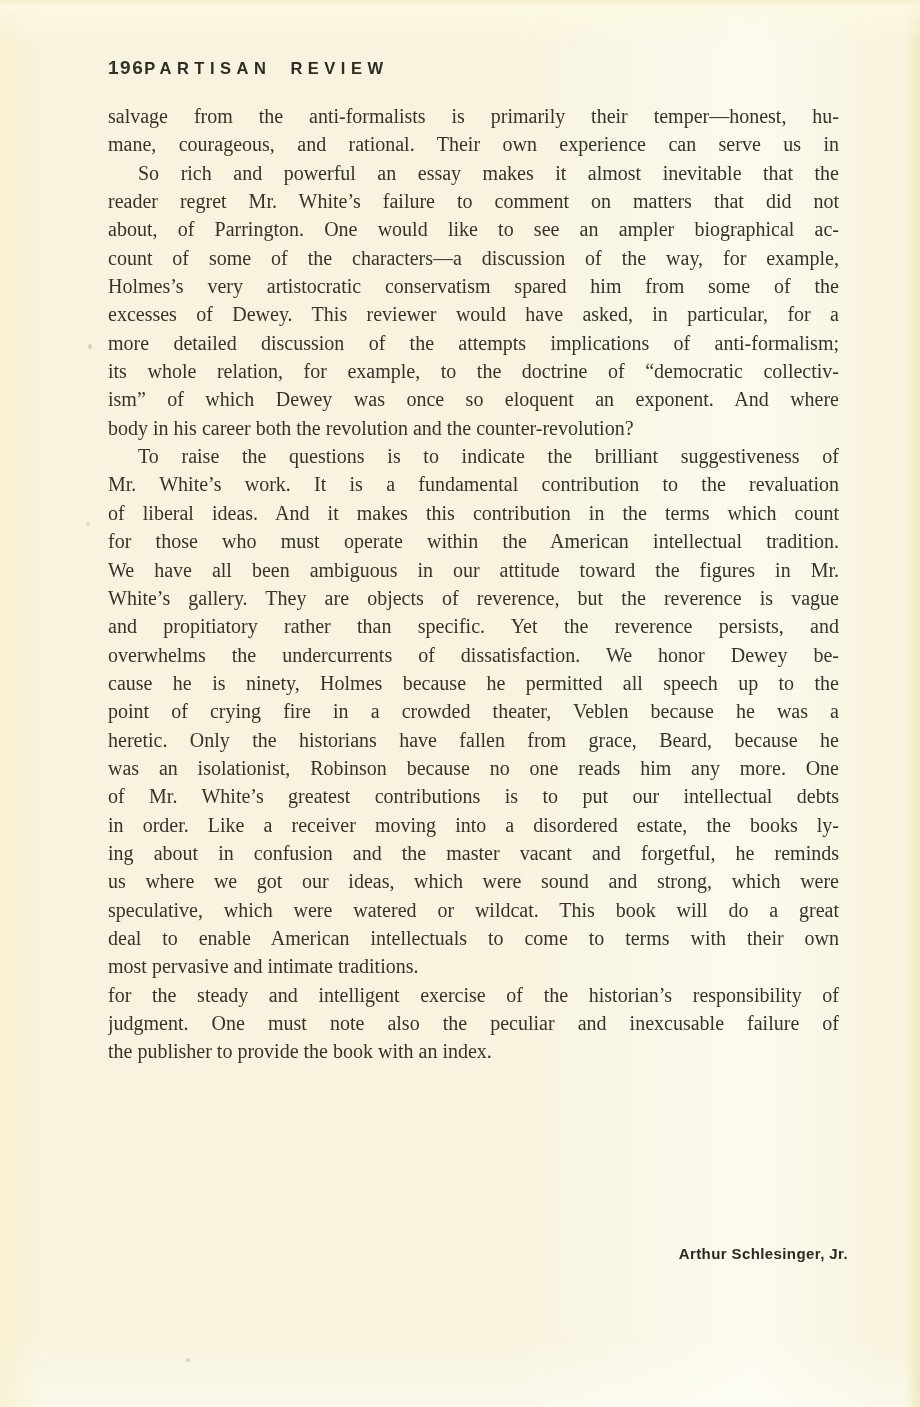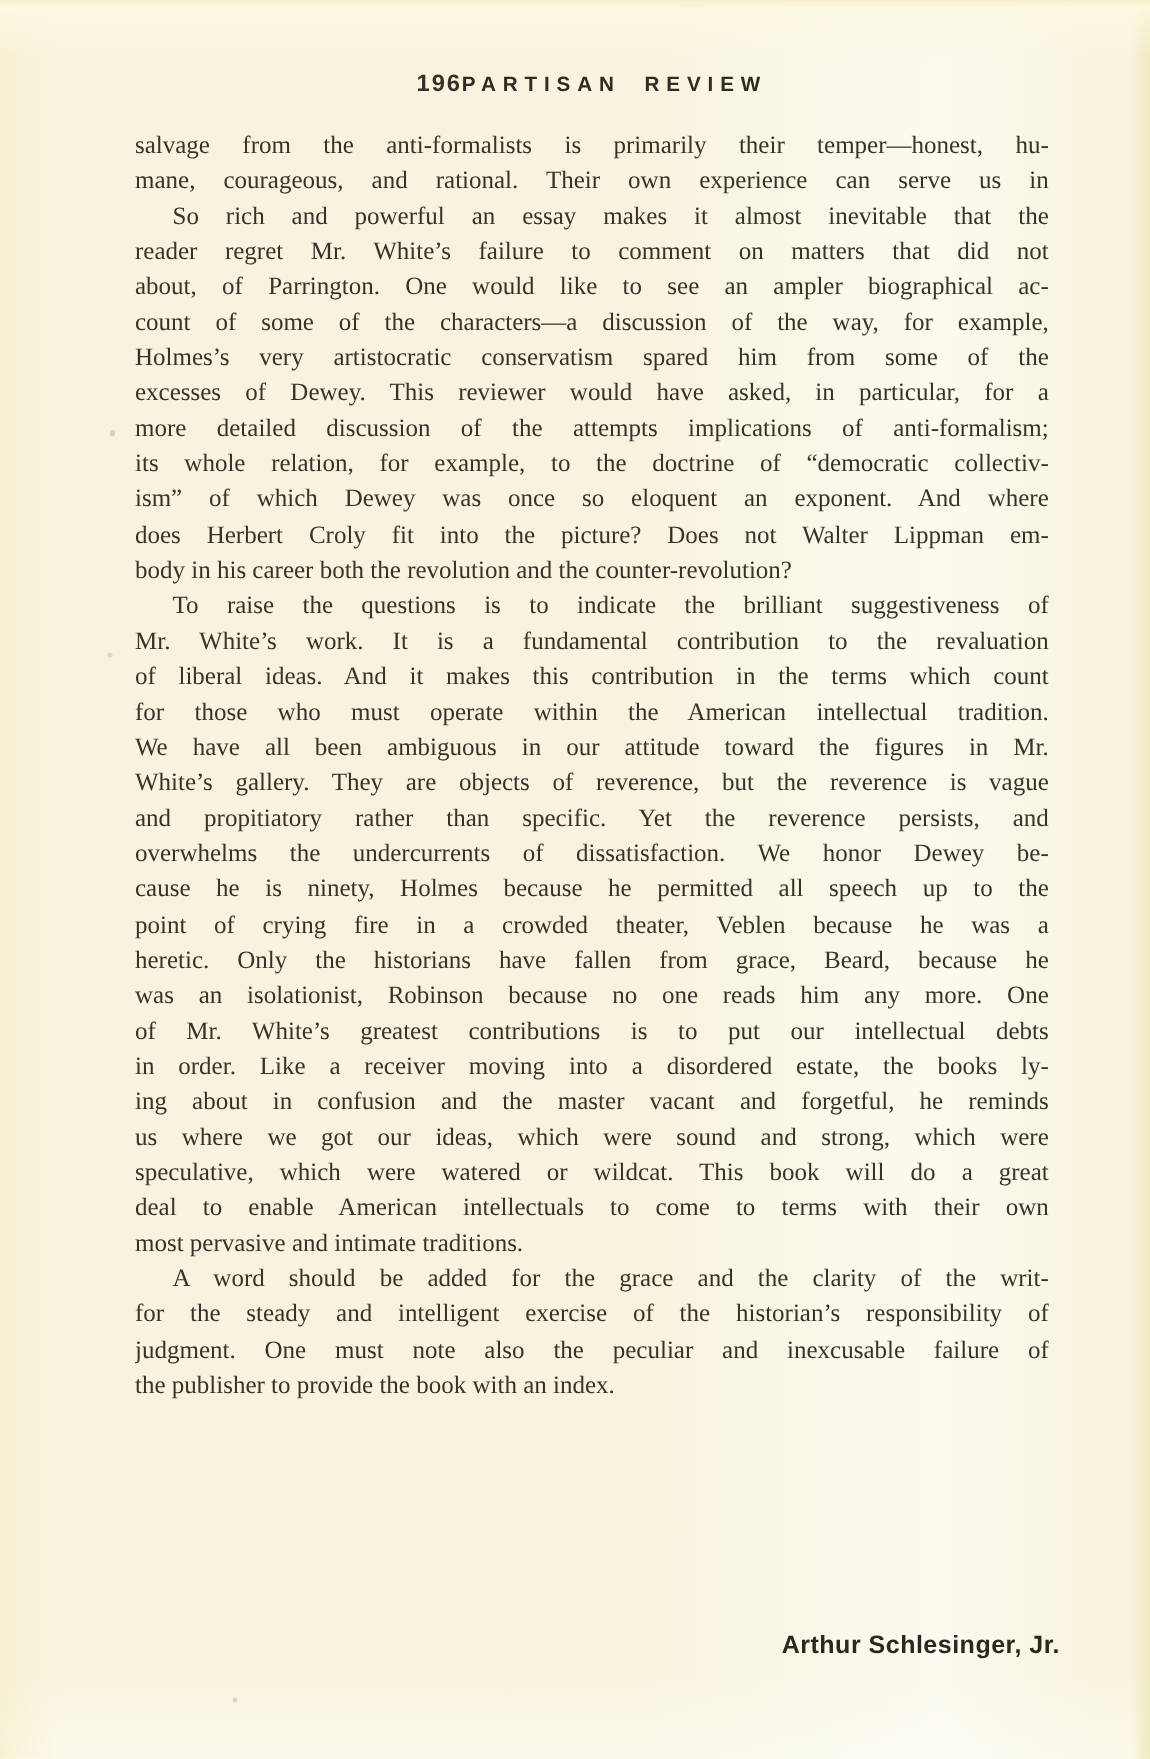--- a/index.html
+++ b/index.html
@@ -17,21 +17,21 @@
       linear-gradient(180deg, #fcf9e3 0px, rgba(252,249,227,0) 46px),
       linear-gradient(270deg, #f1e9c0 0px, rgba(241,233,192,0) 16px),
       linear-gradient(90deg, rgba(247,239,206,0.75) 0%, rgba(247,239,206,0) 5%),
       linear-gradient(90deg, rgba(255,255,250,0) 55%, rgba(255,255,250,0.6) 82%, rgba(255,255,250,0) 96%),
       linear-gradient(0deg, rgba(255,254,246,0.55) 0px, rgba(255,254,246,0) 70px),
       #f8f3de;
   }
   .header{
     position:absolute;
     left:108px; width:731px; top:57px;
-    display:flex; justify-content:center; align-items:baseline;
+    display:flex; justify-content:flex-start; align-items:baseline;
     font-family:"Liberation Sans","DejaVu Sans",sans-serif;
     color:#2f2c25;
   }
   .page-number{
     font-size:19px; font-weight:bold; letter-spacing:1.5px; color:#34312a;
   }
   .journal-title{
     font-size:16.5px; font-weight:bold; letter-spacing:5.5px; word-spacing:9px; color:#2e2b24;
   }
   .body-text{
@@ -43,23 +43,23 @@
   }
   .line{
     line-height:28.35px; height:28.35px; overflow:hidden;
     text-align:justify;
     text-align-last:justify;
   }
   .line.last{ text-align-last:left; }
   .line.indent{ text-indent:30px; }
   .signature{
     position:absolute;
-    right:72px; top:1305px;
+    right:72px; top:1245px;
     font-family:"Liberation Sans","DejaVu Sans",sans-serif;
-    font-size:20px; font-weight:bold; letter-spacing:0.4px;
+    font-size:15px; font-weight:bold; letter-spacing:0.4px;
     color:#2b2821;
   }
   .speck{ position:absolute; border-radius:50%; }
   .speck1{ left:88px; top:344px; width:4px; height:5px; background:rgba(196,120,110,0.35); }
   .speck2{ left:86px; top:522px; width:4px; height:4px; background:rgba(190,130,120,0.28); }
   .speck3{ left:186px; top:1358px; width:4px; height:4px; background:rgba(150,130,110,0.30); }
 </style>
 </head>
 <body>
 
@@ -74,42 +74,40 @@
       <div class="line">mane, courageous, and rational. Their own experience can serve us in</div>
       <div class="line indent">So rich and powerful an essay makes it almost inevitable that the</div>
       <div class="line">reader regret Mr. White’s failure to comment on matters that did not</div>
       <div class="line">about, of Parrington. One would like to see an ampler biographical ac-</div>
       <div class="line">count of some of the characters—a discussion of the way, for example,</div>
       <div class="line">Holmes’s very artistocratic conservatism spared him from some of the</div>
       <div class="line">excesses of Dewey. This reviewer would have asked, in particular, for a</div>
       <div class="line">more detailed discussion of the attempts implications of anti-formalism;</div>
       <div class="line">its whole relation, for example, to the doctrine of “democratic collectiv-</div>
       <div class="line">ism” of which Dewey was once so eloquent an exponent. And where</div>
-      <div class="line">does Herbert Croly fit into the picture? Does not Walter Lippman em-</div>
       <div class="line last">body in his career both the revolution and the counter-revolution?</div>
       <div class="line indent">To raise the questions is to indicate the brilliant suggestiveness of</div>
       <div class="line">Mr. White’s work. It is a fundamental contribution to the revaluation</div>
       <div class="line">of liberal ideas. And it makes this contribution in the terms which count</div>
       <div class="line">for those who must operate within the American intellectual tradition.</div>
       <div class="line">We have all been ambiguous in our attitude toward the figures in Mr.</div>
       <div class="line">White’s gallery. They are objects of reverence, but the reverence is vague</div>
       <div class="line">and propitiatory rather than specific. Yet the reverence persists, and</div>
       <div class="line">overwhelms the undercurrents of dissatisfaction. We honor Dewey be-</div>
       <div class="line">cause he is ninety, Holmes because he permitted all speech up to the</div>
       <div class="line">point of crying fire in a crowded theater, Veblen because he was a</div>
       <div class="line">heretic. Only the historians have fallen from grace, Beard, because he</div>
       <div class="line">was an isolationist, Robinson because no one reads him any more. One</div>
       <div class="line">of Mr. White’s greatest contributions is to put our intellectual debts</div>
       <div class="line">in order. Like a receiver moving into a disordered estate, the books ly-</div>
       <div class="line">ing about in confusion and the master vacant and forgetful, he reminds</div>
       <div class="line">us where we got our ideas, which were sound and strong, which were</div>
       <div class="line">speculative, which were watered or wildcat. This book will do a great</div>
       <div class="line">deal to enable American intellectuals to come to terms with their own</div>
       <div class="line last">most pervasive and intimate traditions.</div>
-      <div class="line indent">A word should be added for the grace and the clarity of the writ-</div>
       <div class="line">for the steady and intelligent exercise of the historian’s responsibility of</div>
       <div class="line">judgment. One must note also the peculiar and inexcusable failure of</div>
       <div class="line last">the publisher to provide the book with an index.</div>
     </div>
 
   <div class="signature">Arthur Schlesinger, Jr.</div>
 
   <div class="speck speck1"></div>
   <div class="speck speck2"></div>
   <div class="speck speck3"></div>

